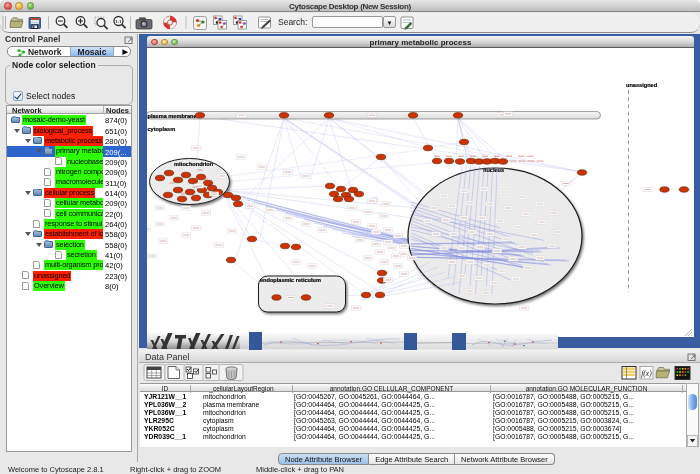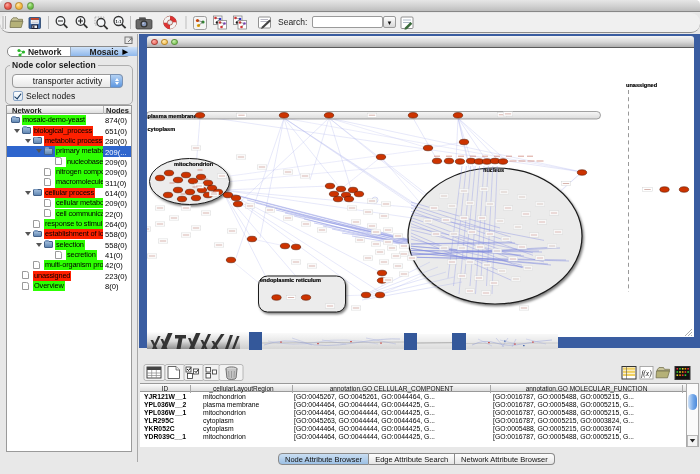--- a/index.html
+++ b/index.html
@@ -17,21 +17,21 @@
 #toolbar svg{position:absolute;top:0;left:0}
 #searchlbl{position:absolute;left:278px;top:4px;font-size:8.5px;color:#222}
 #searchbox{position:absolute;left:312px;top:2.5px;width:71px;height:12px;background:#fff;border:1px solid #9a9a9a;border-radius:2px}
 #searchdd{position:absolute;left:383px;top:2.5px;width:13px;height:12px;background:linear-gradient(#fdfdfd,#d8d8d8);border:1px solid #9a9a9a;border-radius:2px;font-size:6px;text-align:center;line-height:12px;color:#111}
 
 #cp{position:absolute;left:0;top:34px;width:138px;height:428px;background:#e8e8e8;border-right:1px solid #a8a8a8}
 #cphead{position:absolute;left:0;top:0;width:100%;height:11px;font-size:8.5px;font-weight:bold;color:#333;padding-left:5px}
 #cpfloat{position:absolute;right:3px;top:1px}
 #tabs{position:absolute;left:7px;top:12px;width:124px;height:11px;border:1px solid #8a8a8a;border-radius:5px;background:#fff;font-size:8.5px;font-weight:bold;color:#222}
 #tabs .seg1{position:absolute;left:0;top:0;width:62px;height:9px;padding-top:0;text-align:center}
-#tabs .seg2{position:absolute;left:62px;top:0;width:68px;height:100%;background:linear-gradient(#cfe2f8,#8fb8ec);text-align:center;border-left:1px solid #98a8ba;border-right:1px solid #98a8ba}
+#tabs .seg2{position:absolute;left:62px;top:0;width:44px;height:100%;background:linear-gradient(#cfe2f8,#8fb8ec);text-align:center;border-left:1px solid #98a8ba;border-right:1px solid #98a8ba}
 #tabs .seg3{position:absolute;right:2px;top:1px;font-size:7px;color:#000}
 #grp{position:absolute;left:5px;top:31px;width:128px;height:40px;border:1px solid #aeaeae;border-radius:5px}
 #grplbl{position:absolute;left:10px;top:25.5px;background:#e8e8e8;padding:0 2px;font-size:8.5px;font-weight:bold;color:#222}
 #combo{position:absolute;left:12px;top:40px;width:111px;height:14px;background:linear-gradient(#fff,#e8e8e8);border:1px solid #999;border-radius:4px;font-size:8.5px;color:#111;text-align:center;line-height:13px}
 #combobtn{position:absolute;right:-1px;top:-1px;width:13px;height:14px;border-radius:0 4px 4px 0;background:linear-gradient(#b4d2f4,#5e97e0);border:1px solid #7a93b5}
 #combobtn:before{content:"";position:absolute;left:3.5px;top:2.5px;border-left:2.8px solid transparent;border-right:2.8px solid transparent;border-bottom:3.5px solid #fff}
 #combobtn:after{content:"";position:absolute;left:3.5px;bottom:2.5px;border-left:2.8px solid transparent;border-right:2.8px solid transparent;border-top:3.5px solid #fff}
 #chk{position:absolute;left:13px;top:57px;width:9.5px;height:9.5px;background:linear-gradient(#fdfdfd,#dce8f5);border:1px solid #8aa6c8;border-radius:2px}
 #chk:before{content:"";position:absolute;left:2.2px;top:0px;width:3px;height:5.5px;border-right:1.8px solid #16395f;border-bottom:1.8px solid #16395f;transform:rotate(38deg)}
 #chklbl{position:absolute;left:26px;top:57px;font-size:8.5px;color:#111}
@@ -81,20 +81,21 @@
 #status{position:absolute;left:0;top:465px;width:700px;height:9px;font-size:7.5px;color:#222}
 #status span{position:absolute;top:0}
 </style></head>
 <body>
 <div id="app">
 
   <div id="mactitle">
     <div class="tl t1"></div>
       <div class="tl t2"></div>
       <div class="tl t3"></div>
+    <div class="ttl">Cytoscape Desktop (New Session)</div>
   </div>
 
   <div id="toolbar">
     <svg width="700" height="19" id="tbicons">
         <g stroke="#b0b0b0" stroke-width="1">
           <line x1="3" y1="3" x2="3" y2="16"></line>
           <line x1="5.5" y1="3" x2="5.5" y2="16"></line>
         </g>
         <g>
           <path d="M11 7 l2-2.2 h4 l1 1.5 h4.5 v2 h-11.5z" fill="#c9c59a" stroke="#6b6845" stroke-width="0.7"></path>
@@ -191,37 +192,37 @@
           <line x1="403" y1="9.5" x2="411" y2="9.5" stroke="#9ab" stroke-width="0.8"></line>
           <path d="M405 14.5 l5.5-5.5 l1.8 1.8 l-5.5 5.5 l-2.3 0.5z" fill="#3a6a3a"></path>
         </g>
       </svg>
     <div id="searchlbl">Search:</div>
     <div id="searchbox"></div>
     <div id="searchdd">▼</div>
   </div>
 
   <div id="cp">
+    <div id="cphead">Control Panel</div>
     <svg id="cpfloat" width="10" height="10">
         <rect x="1" y="2" width="7" height="6.5" fill="none" stroke="#777" stroke-width="1"></rect>
         <path d="M4 7 L8 3 M8 3 l-2.6 0 M8 3 l0 2.6" stroke="#777" stroke-width="1" fill="none"></path>
       </svg>
     <div id="tabs">
       <div class="seg1"><svg width="9" height="9" style="vertical-align:-1.5px">
             <circle cx="2" cy="2.5" r="1.6" fill="#2ab52a"></circle>
             <circle cx="6.5" cy="4" r="1.6" fill="#2ab52a"></circle>
             <circle cx="3" cy="7" r="1.6" fill="#2ab52a"></circle>
             <path d="M2 2.5 L6.5 4 L3 7" stroke="#2ab52a" stroke-width=".7" fill="none"></path>
           </svg> Network</div>
       <div class="seg2">Mosaic</div>
       <div class="seg3">▶</div>
     </div>
     <div id="grp"></div>
     <div id="grplbl">Node color selection</div>
-    <div id="combo">transporter activity<div id="combobtn"></div></div>
     <div id="chk"></div>
       <div id="chklbl">Select nodes</div>
     <div id="tree">
       <div id="treehead">
           <span style="position:absolute;left:5px">Network</span>
           <span class="c2">Nodes</span>
         </div>
       <div id="trows">
       <div class="trow" style="top:9.30px">
             <span class="fold" style="left:4px"></span>
@@ -317,20 +318,21 @@
       </div>
     </div>
   </div>
 
   <div id="desk">
     <div id="iframe">
       <div id="ititle">
           <div class="itl t1"></div>
           <div class="itl t2"></div>
           <div class="itl t3"></div>
+          <div class="ttl">primary metabolic process</div>
         </div>
       <div id="canvas"><svg id="net" width="547" height="289" viewBox="147 48 547 289">
 <defs>
 <linearGradient id="barg" x1="0" y1="0" x2="0" y2="1">
                 <stop offset="0" stop-color="#f7f7f7"></stop>
                 <stop offset="1" stop-color="#dcdcdc"></stop>
               </linearGradient>
 <filter id="sh" x="-20%" y="-20%" width="150%" height="150%">
                 <feDropShadow dx="1.4" dy="1.8" stdDeviation="1" flood-color="#000" flood-opacity="0.5"></feDropShadow>
               </filter>
@@ -719,20 +721,24 @@
             <rect x="66" y="7.5" width="1.8" height="1.2"></rect>
           </g>
           <g fill="#476ab0">
             <rect x="38" y="6.5" width="1.6" height="1.2"></rect>
             <rect x="57" y="11" width="1.6" height="1.2"></rect>
           </g>
         </svg></div>
 </div>
 
   <div id="dp">
+    <div id="dphead">Data Panel<svg width="10" height="10" style="position:absolute;right:3px;top:2px">
+          <rect x="1" y="2" width="7" height="6.5" fill="none" stroke="#777" stroke-width="1"></rect>
+          <path d="M4 7 L8 3 M8 3 l-2.6 0 M8 3 l0 2.6" stroke="#777" stroke-width="1" fill="none"></path>
+        </svg></div>
     <div id="dptools"><svg width="561" height="19" id="dpicons">
           <rect x="5" y="1.5" width="21" height="16" rx="2" fill="linear" style="fill:#f2f2f2" stroke="#a8a8a8" stroke-width="0.8"></rect>
           <rect x="26" y="1.5" width="20" height="16" rx="2" fill="linear" style="fill:#f2f2f2" stroke="#a8a8a8" stroke-width="0.8"></rect>
           <rect x="45" y="1.5" width="20" height="16" rx="2" fill="linear" style="fill:#f2f2f2" stroke="#a8a8a8" stroke-width="0.8"></rect>
           <rect x="64" y="1.5" width="17" height="16" rx="2" fill="linear" style="fill:#f2f2f2" stroke="#a8a8a8" stroke-width="0.8"></rect>
           <rect x="80" y="1.5" width="24" height="16" rx="2" fill="linear" style="fill:#f2f2f2" stroke="#a8a8a8" stroke-width="0.8"></rect>
           <g>
             <rect x="8" y="4" width="14" height="11" fill="#fff" stroke="#333" stroke-width="0.9"></rect>
             <rect x="8" y="4" width="14" height="3" fill="#444"></rect>
             <line x1="12.7" y1="7" x2="12.7" y2="15" stroke="#888" stroke-width="0.7"></line>
@@ -848,13 +854,18 @@
         <div class="thumb"></div>
         <svg width="13" height="64" style="position:absolute;left:0;top:0">
           <rect x="0.5" y="51.5" width="10" height="11" fill="#f4f4f4" stroke="#aaa" stroke-width="0.8"></rect>
           <path d="M2.8 55 h5.4 l-2.7 3.6z" fill="#222"></path>
         </svg>
       </div>
 
   </div>
 
   <div id="segs"><span class="seg first">Node Attribute Browser</span><span class="seg">Edge Attribute Search</span><span class="seg last">Network Attribute Browser</span></div>
+  <div id="status">
+    <span style="left:8px">Welcome to Cytoscape 2.8.1</span>
+    <span style="left:130px">Right-click + drag to ZOOM</span>
+    <span style="left:256px">Middle-click + drag to PAN</span>
+  </div>
 </div>
 
 </body></html>

